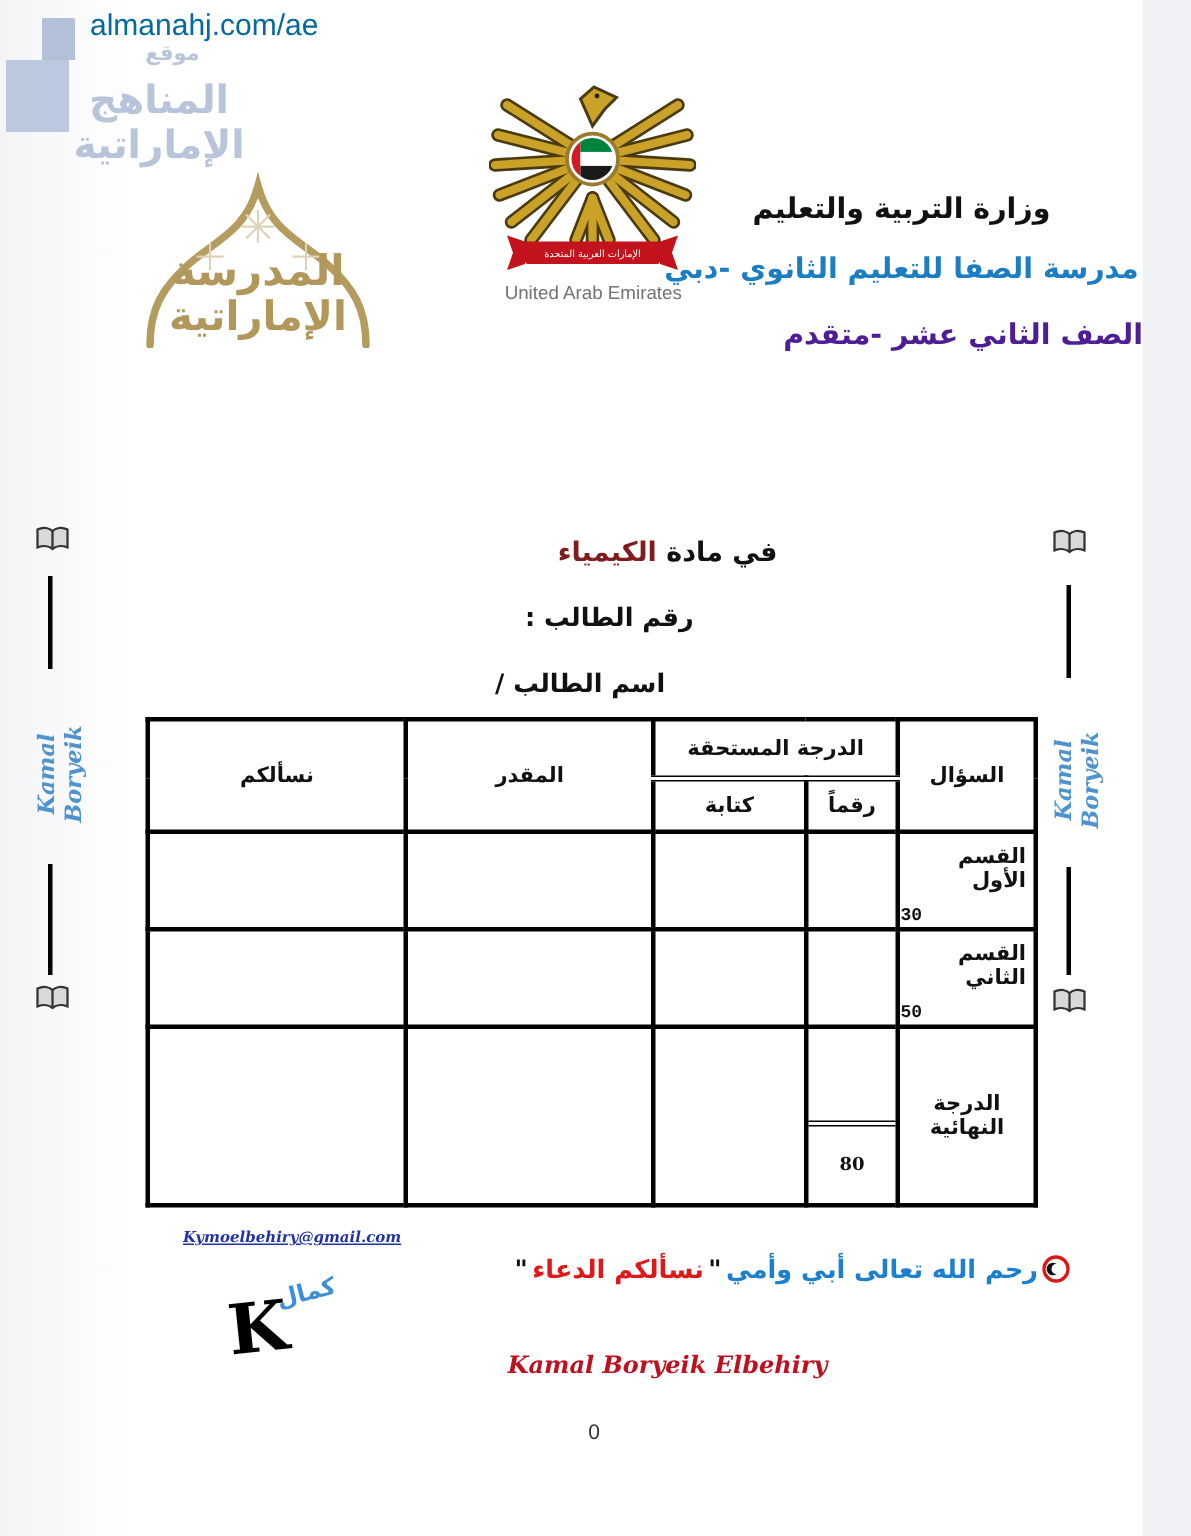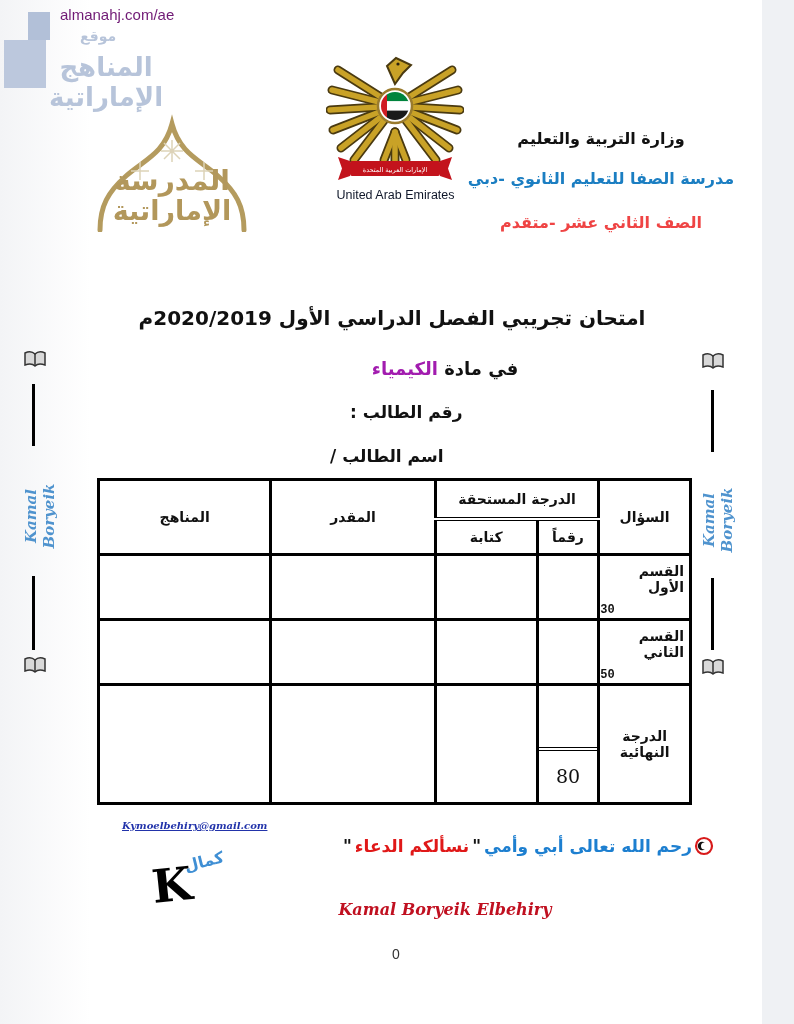--- a/index.html
+++ b/index.html
@@ -8,38 +8,38 @@
   .abs{position:absolute;}
 
   
   .edge-right{right:0;top:0;width:32px;height:1024px;background:#eff1f4;}
   .scan-shade{left:0;top:0;width:90px;height:1024px;
               background:linear-gradient(to right,#f3f4f6,rgba(255,255,255,0));}
 
   
   .wm-sq1{left:28px;top:12px;width:22px;height:28px;background:#b2c0d8;}
   .wm-sq2{left:4px;top:40px;width:42px;height:48px;background:#bcc8dd;}
-  .wm-url{left:60px;top:6px;font-family:"Liberation Sans",sans-serif;font-size:15px;color:#701a75;}
-  .wm-top{left:80px;top:28px;width:70px;text-align:left;font-weight:bold;font-size:14px;color:#b7c4da;}
+  .wm-url{left:60px;top:6px;font-family:"Liberation Sans",sans-serif;font-size:20px;color:#0369a1;}
+  .wm-top{left:80px;top:28px;width:70px;text-align:center;font-weight:bold;font-size:14px;color:#b7c4da;}
   .wm-main{left:0;top:52px;width:212px;text-align:center;font-weight:bold;font-size:26px;color:#b7c4da;}
 
   
-  .hdr{left:440px;top:124px;width:322px;text-align:center;direction:rtl;font-weight:bold;font-size:16px;}
+  .hdr{left:440px;top:124px;width:322px;text-align:center;direction:rtl;font-weight:bold;font-size:19px;}
   .hdr .l1{height:30px;line-height:30px;margin-bottom:10px;color:#111;}
   .hdr .l2{height:30px;line-height:30px;margin-bottom:14px;color:#1b7ec2;}
-  .hdr .l3{height:30px;line-height:30px;color:#ef4444;}
+  .hdr .l3{height:30px;line-height:30px;color:#4c1d95;text-align:right;}
   .emblem-caption{left:318px;top:188px;width:155px;text-align:center;
-                  font-family:"Liberation Sans",sans-serif;font-size:12.5px;color:#0f172a;}
+                  font-family:"Liberation Sans",sans-serif;font-size:12.5px;color:#737373;}
 
   
   .title1{left:97px;top:306px;width:590px;text-align:center;direction:rtl;
           font-weight:bold;font-size:20px;}
   .title2{left:145px;top:358px;width:600px;text-align:center;direction:rtl;
           font-weight:bold;font-size:18px;}
-  .red{color:#a21caf;}
+  .red{color:#7f1d1d;}
   .student{left:330px;top:398px;width:235px;direction:rtl;text-align:left;font-weight:bold;font-size:17px;}
   .student .f1{height:28px;line-height:28px;margin-bottom:16px;margin-left:20px;}
   .student .f2{height:28px;line-height:28px;}
 
   
   table.grades{position:absolute;left:97px;top:478px;width:595px;border-collapse:collapse;
                direction:rtl;table-layout:fixed;}
   table.grades td{border:3px solid #000;font-weight:bold;font-size:14px;
                   text-align:center;vertical-align:middle;padding:0;}
   tr.h1 td{height:36px;}
@@ -48,21 +48,21 @@
   tr.r3 td{height:116px;}
   td.c-earned{border-bottom:4px double #000 !important;}
   td.section-cell{vertical-align:top;}
   .sec{text-align:right;padding:6px 5px 0 0;font-size:14px;}
   .mark{text-align:left;margin-top:8px;font-family:Liberation Mono, monospace;font-size:12px;}
   td.final-cell{font-size:13px;}
   td.split-cell{padding:0;}
   .split-inner{height:114px;display:flex;flex-direction:column;}
   .split-top{flex:1.2;border-bottom:4px double #000;}
   .split-bottom{flex:1;display:flex;align-items:center;justify-content:center;
-                font-family:"DejaVu Serif",serif;font-size:19px;font-weight:normal;text-align:right;}
+                font-family:"DejaVu Serif",serif;font-size:12px;font-weight:bold;text-align:right;}
 
   
   .vline{width:3px;background:#000;}
   .side-script{width:120px;height:22px;text-align:center;
                font-family:"DejaVu Serif",serif;font-style:italic;font-weight:bold;
                font-size:15px;color:#4f93ce;transform:rotate(-90deg);}
 
   
   .email{left:122px;top:820px;font-family:"DejaVu Serif",serif;font-style:italic;font-weight:bold;
          font-size:10px;color:#2233aa;text-decoration:underline;}
@@ -175,21 +175,20 @@
     </svg>
   </div>
   <div class="abs emblem-caption">United Arab Emirates</div>
 
   <div class="abs hdr">
     <div class="l1">وزارة التربية والتعليم</div>
     <div class="l2">مدرسة الصفا للتعليم الثانوي -دبي</div>
     <div class="l3">الصف الثاني عشر -متقدم</div>
   </div>
 
-  <div class="abs title1">امتحان تجريبي الفصل الدراسي الأول 2020/2019م</div>
   <div class="abs title2">
     <span>في مادة </span><span class="red">الكيمياء</span>
   </div>
 
   <div class="abs student">
     <div class="f1">رقم الطالب :</div>
     <div class="f2">اسم الطالب /</div>
   </div>
 
   <table class="grades">
@@ -198,21 +197,21 @@
         <col style="width:10.4%">
         <col style="width:17.2%">
         <col style="width:27.8%">
         <col style="width:29.1%">
     </colgroup>
     <tbody>
         <tr class="h1">
       <td rowspan="2">السؤال</td>
       <td colspan="2" class="c-earned">الدرجة المستحقة</td>
       <td rowspan="2">المقدر</td>
-      <td rowspan="2">المناهج</td>
+      <td rowspan="2">نسألكم</td>
     </tr>
     <tr class="h2">
       <td>رقماً</td>
       <td>كتابة</td>
     </tr>
     <tr class="r1">
       <td class="section-cell">
         <div class="sec">القسم الأول</div>
         <div class="mark">30</div>
       </td>

